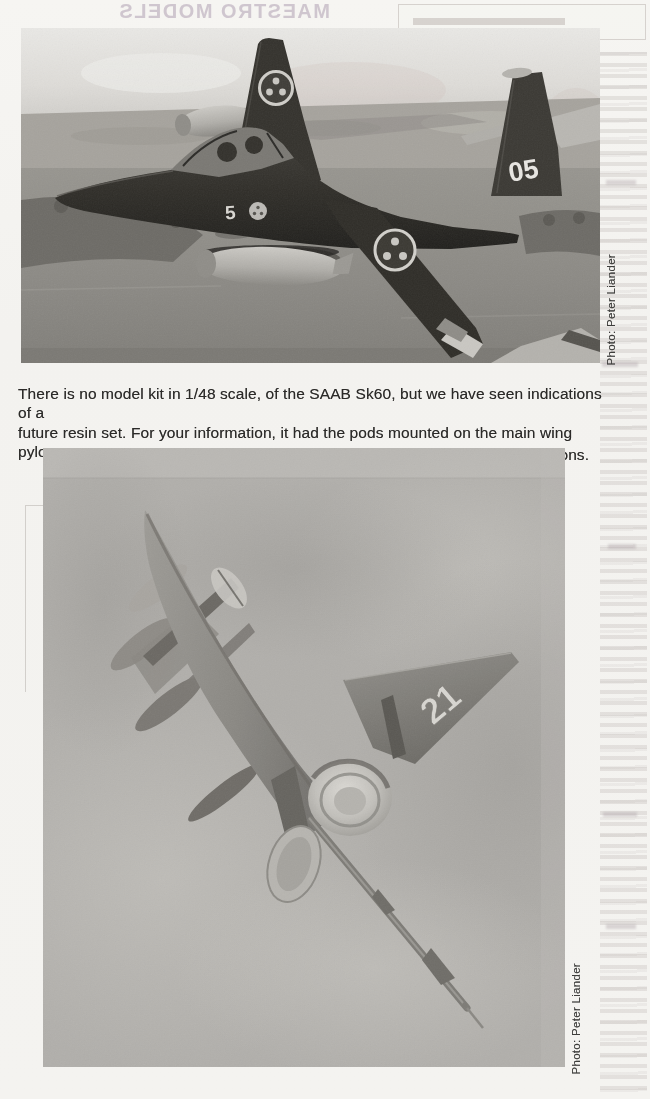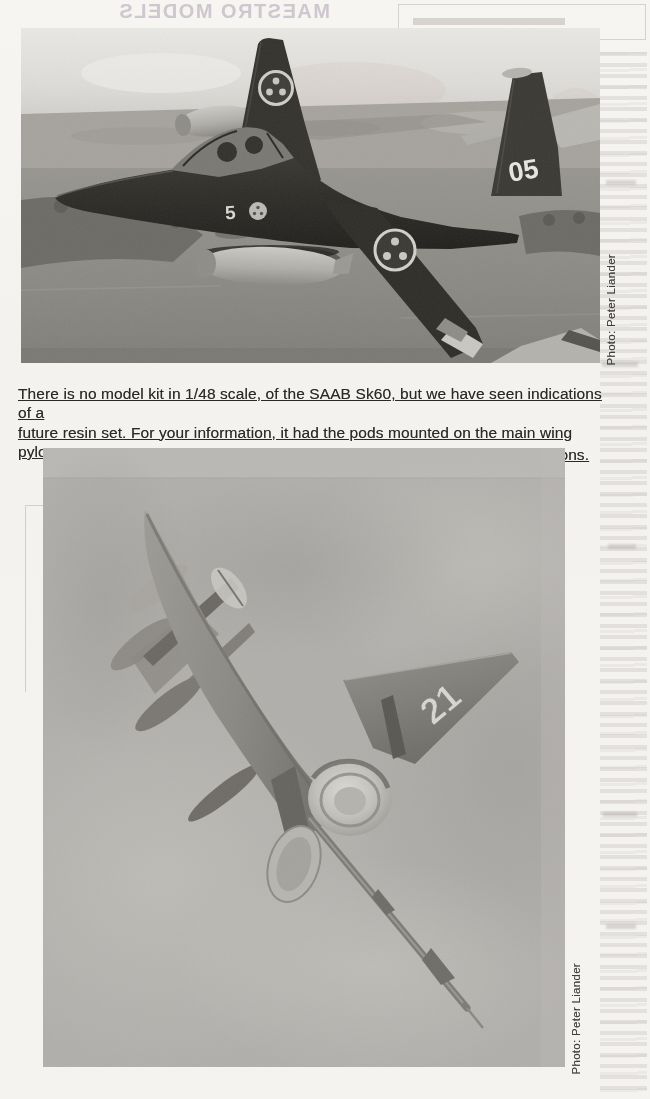--- a/index.html
+++ b/index.html
@@ -46,21 +46,20 @@
 
   
   .photo-top    { position:absolute; left:21px; top:28px;  width:579px; height:335px; }
   .photo-bottom { position:absolute; left:43px; top:448px; width:522px; height:619px; }
 
   
   .caption {
     position:absolute; color:#2b2a28;
     font-size:15.5px; line-height:19.5px; letter-spacing:0.1px;
     text-shadow:0 0 0.4px rgba(45,45,45,0.55);
-    text-decoration:underline;
   }
   .caption-1 { left:18px; top:368px; width:596px; }
   .caption-2 { left:55px; top:429px; width:560px; }
   .caption span { display:block; }
   .caption-2 span { display:inline; }
 
   
   .credit { position:absolute; width:18px; }
   .credit-top    { left:605px; top:28px;  height:337px; }
   .credit-bottom { left:570px; top:448px; height:626px; }

